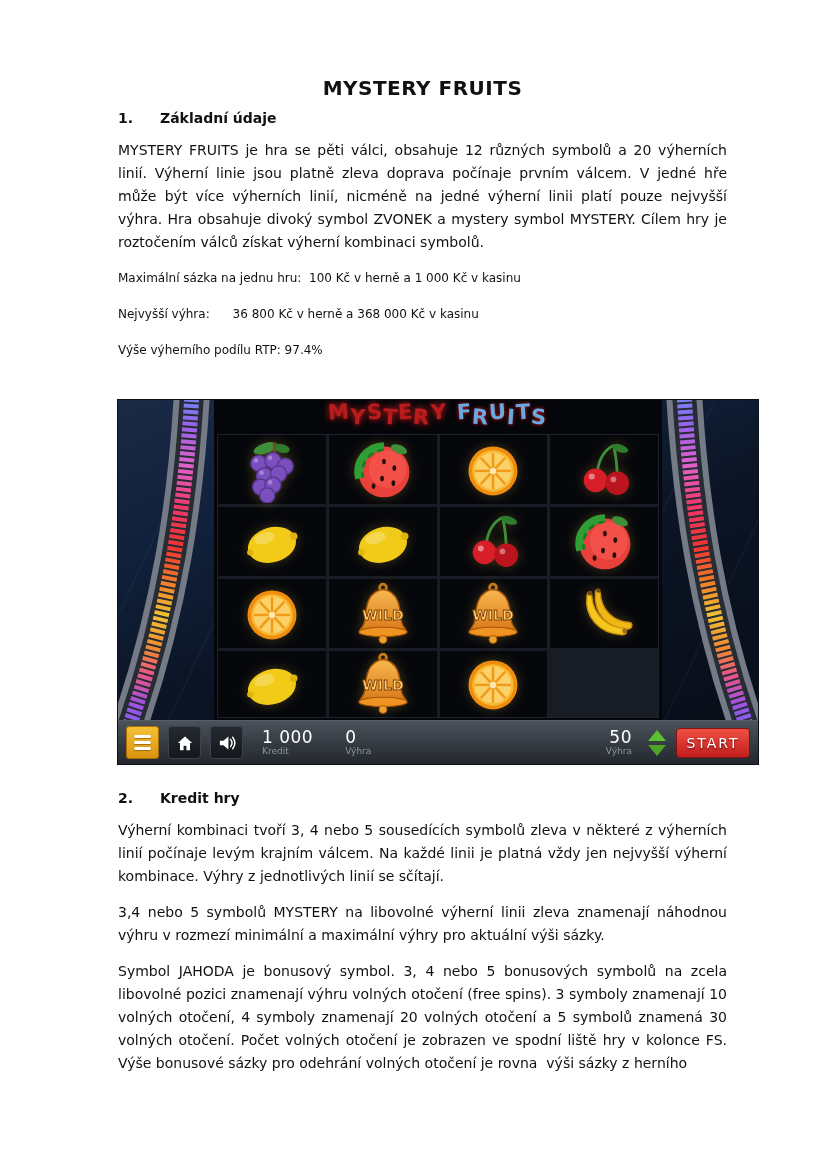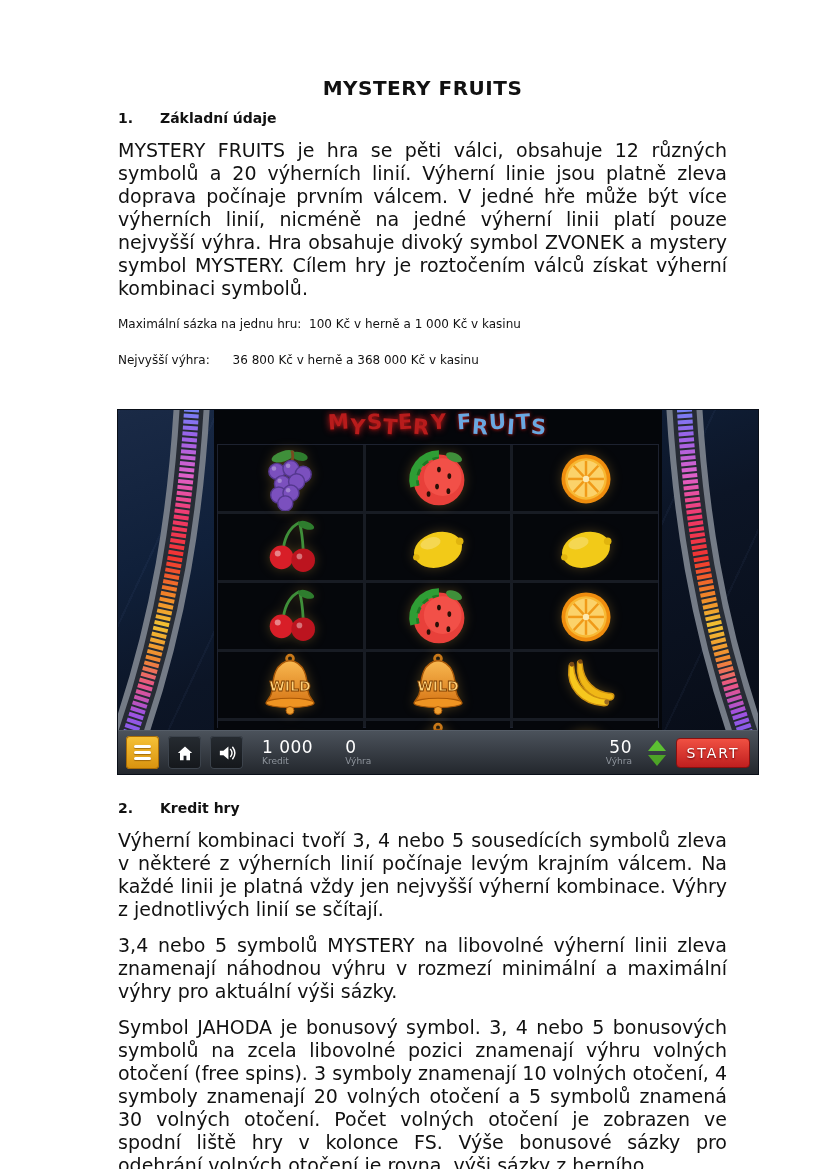--- a/index.html
+++ b/index.html
@@ -4,21 +4,21 @@
 <style>
   * { margin:0; padding:0; box-sizing:border-box; }
   html,body { background:#ffffff; }
   body { font-family:"DejaVu Sans", sans-serif; color:#111; }
   .page { position:relative; width:827px; height:1169px; background:#fff; overflow:hidden; }
   .content { position:absolute; left:118px; top:76px; width:609px; }
 
   .doc-title { text-align:center; font-size:20px; font-weight:bold; letter-spacing:0.5px; }
   .sec-head { margin-top:10px; font-size:14px; font-weight:bold; }
   .sec-head .num { display:inline-block; width:42px; }
-  .para { margin-top:13px; font-size:19px; line-height:23px; text-align:justify; }
+  .para { margin-top:13px; font-size:14px; line-height:23px; text-align:justify; }
   .line { margin-top:13px; font-size:12px; line-height:23px; white-space:pre-wrap; }
 
   
   .game { margin-top:38px; width:640px; height:364px; position:relative; box-shadow:0 0 0 1px #0a0f18; }
   .scene { position:relative; width:640px; height:320px; overflow:hidden;
            background:linear-gradient(160deg,#1a2a46 0%,#10203a 30%,#0c1526 55%,#080d18 100%); }
   .scene .streak { position:absolute; left:0; top:0; width:100%; height:100%;
            background:repeating-linear-gradient(115deg, rgba(120,150,220,0.05) 0 2px, transparent 2px 90px); }
   .reels-bg { position:absolute; left:96px; top:0; width:448px; height:320px; background:#04060a; }
   .led { position:absolute; top:0; width:110px; height:320px; }
@@ -27,21 +27,21 @@
   .logo { position:absolute; top:2px; left:0; width:100%; text-align:center; z-index:3;
           font-weight:bold; font-size:21px; letter-spacing:1px; }
   .logo .lg { display:inline-block; }
   .logo .hi { transform:translateY(-2px) rotate(-4deg); }
   .logo .lo { transform:translateY(3px) rotate(4deg); }
   .logo .w1 .lg { color:#b81c1c; text-shadow:0 0 7px rgba(255,40,40,.85), 0 1px 2px #3a0000; }
   .logo .w2 .lg { color:#6aa8e0; text-shadow:0 0 4px rgba(200,30,30,.9), 0 1px 2px #300; }
   .logo .gap { display:inline-block; width:10px; }
 
   .reels { position:absolute; left:99px; top:34px; width:442px; height:284px; z-index:2;
-           display:grid; grid-template-columns:repeat(3,1fr); grid-template-rows:repeat(3,1fr);
+           display:grid; grid-template-columns:repeat(4,1fr); grid-template-rows:repeat(3,1fr);
            gap:3px; background:#181c24; border:1px solid #1d2230; }
   .reel-cell { background:#05070b; display:flex; align-items:center; justify-content:center; }
   .reel-cell svg { filter:drop-shadow(0 0 6px rgba(255,190,60,0.25)); }
 
   
   .bar { position:relative; width:640px; height:44px; display:flex; align-items:center;
          padding:0 8px; background:linear-gradient(#4b525b,#23272d); border-top:1px solid #565e68; }
   .sq-btn { width:33px; height:33px; border-radius:4px; margin-right:9px;
             display:flex; align-items:center; justify-content:center; cursor:pointer; }
   .menu-btn { background:linear-gradient(#f6c238,#d8920e); box-shadow:inset 0 0 0 1px #a86c06; }
@@ -70,20 +70,21 @@
 
     <div class="doc-title">MYSTERY FRUITS</div>
 
     <div class="sec-head">
       <span class="num">1.</span><span>Základní údaje</span>
     </div>
 
     <p class="para">MYSTERY FRUITS je hra se pěti válci, obsahuje 12 různých symbolů a 20 výherních linií. Výherní linie jsou platně zleva doprava počínaje prvním válcem. V jedné hře může být více výherních linií, nicméně na jedné výherní linii platí pouze nejvyšší výhra. Hra obsahuje divoký symbol ZVONEK a mystery symbol MYSTERY. Cílem hry je roztočením válců získat výherní kombinaci symbolů.</p>
     <p class="line">Maximální sázka na jednu hru:&nbsp; 100 Kč v herně a 1 000 Kč v kasinu</p>
     <p class="line">Nejvyšší výhra:&nbsp;&nbsp;&nbsp;&nbsp;&nbsp; 36 800 Kč v herně a 368 000 Kč v kasinu</p>
+    <p class="line">Výše výherního podílu RTP: 97.4%</p>
 
     <div class="game">
       <div class="scene">
         <div class="streak"></div>
         <div class="reels-bg"></div>
 
         <svg class="led left" viewBox="0 0 110 320">
           <defs>
             <linearGradient id="ledL" x1="0" y1="0" x2="0" y2="1">
               <stop offset="0" stop-color="#6a8af8"></stop>

